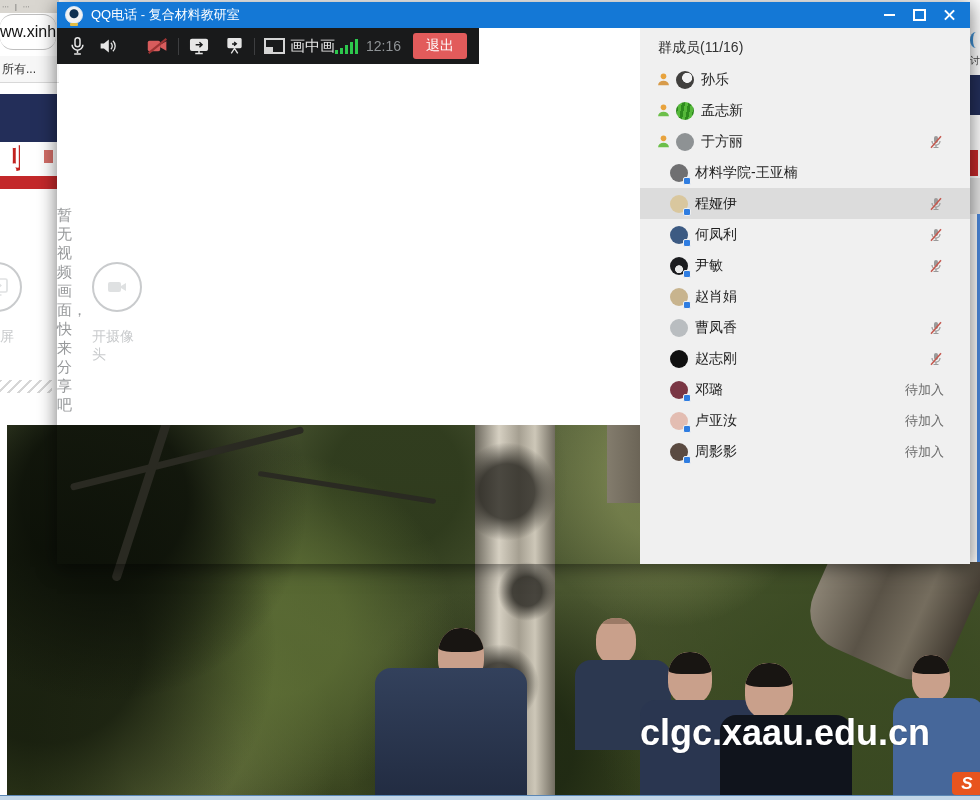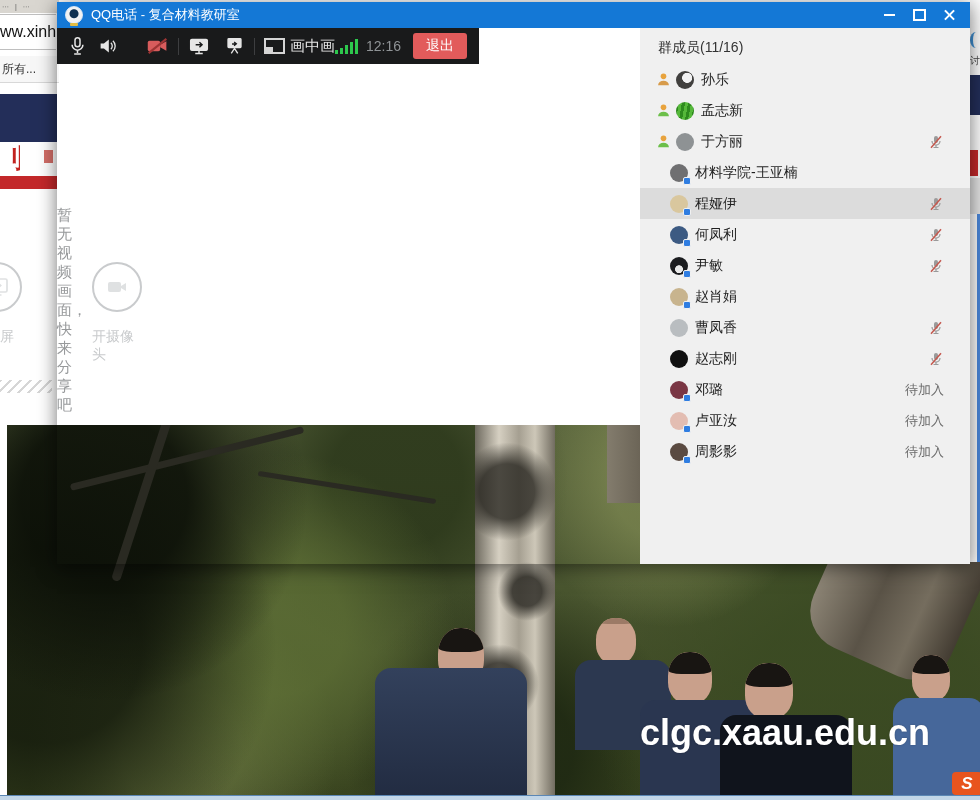--- a/index.html
+++ b/index.html
@@ -5,21 +5,21 @@
   html,body{margin:0;padding:0;}
   #stage{position:relative;width:980px;height:800px;overflow:hidden;background:#fff;
          font-family:"Liberation Sans","DejaVu Sans",sans-serif;}
 
   
   #bg-page{position:absolute;inset:0;z-index:0;background:#fff;}
   .bp-tabstrip{position:absolute;left:0;top:0;width:57px;height:13px;background:#d9d6d0;
                font-size:7px;color:#555;letter-spacing:2px;line-height:13px;padding-left:2px;overflow:hidden;}
   .bp-addr{position:absolute;left:0;top:14px;width:56px;height:34px;background:#fff;
            border-top:1px solid #bfbfbf;border-bottom:1px solid #bfbfbf;
-           font-size:16px;color:#141414;line-height:34px;overflow:hidden;}
+           font-size:16px;color:#141414;line-height:34px;overflow:hidden;border-radius:13px;}
   .bp-bookmarks{position:absolute;left:0;top:56px;width:57px;height:26px;background:#f7f7f7;
                 border-bottom:1px solid #d8d8d8;font-size:12px;color:#333;line-height:26px;padding-left:2px;overflow:hidden;}
   .bp-navy{position:absolute;left:0;top:94px;width:57px;height:48px;background:var(--navy_band);}
   .bp-redchar{position:absolute;left:0;top:143px;width:20px;height:30px;color:#c2221f;
               font-weight:bold;font-size:26px;line-height:30px;overflow:hidden;}
   .bp-redmark{position:absolute;left:44px;top:150px;width:9px;height:13px;background:#c84a42;opacity:.8;}
   .bp-redband{position:absolute;left:0;top:176px;width:57px;height:13px;background:var(--red_band);}
   .bp-hatch{position:absolute;left:0;top:380px;width:52px;height:13px;
             background:repeating-linear-gradient(135deg,#d6d6d6 0 2px,#ffffff 2px 7px);}
   .bp-bottombar{position:absolute;left:0;top:795px;width:980px;height:5px;

